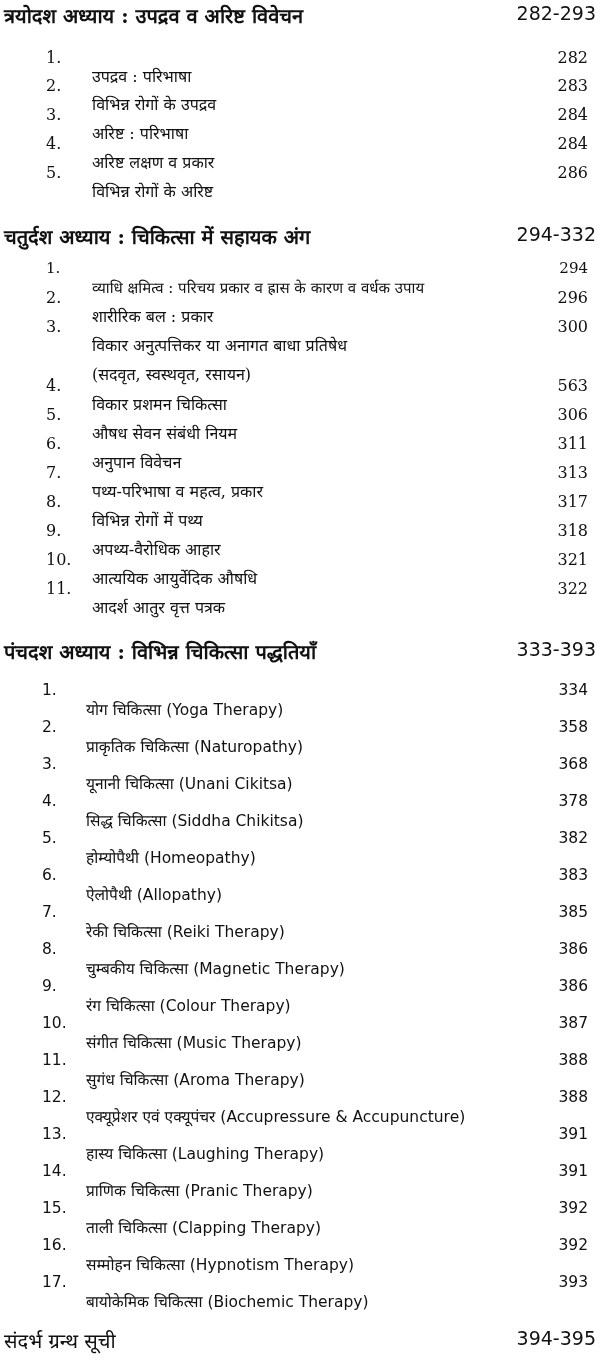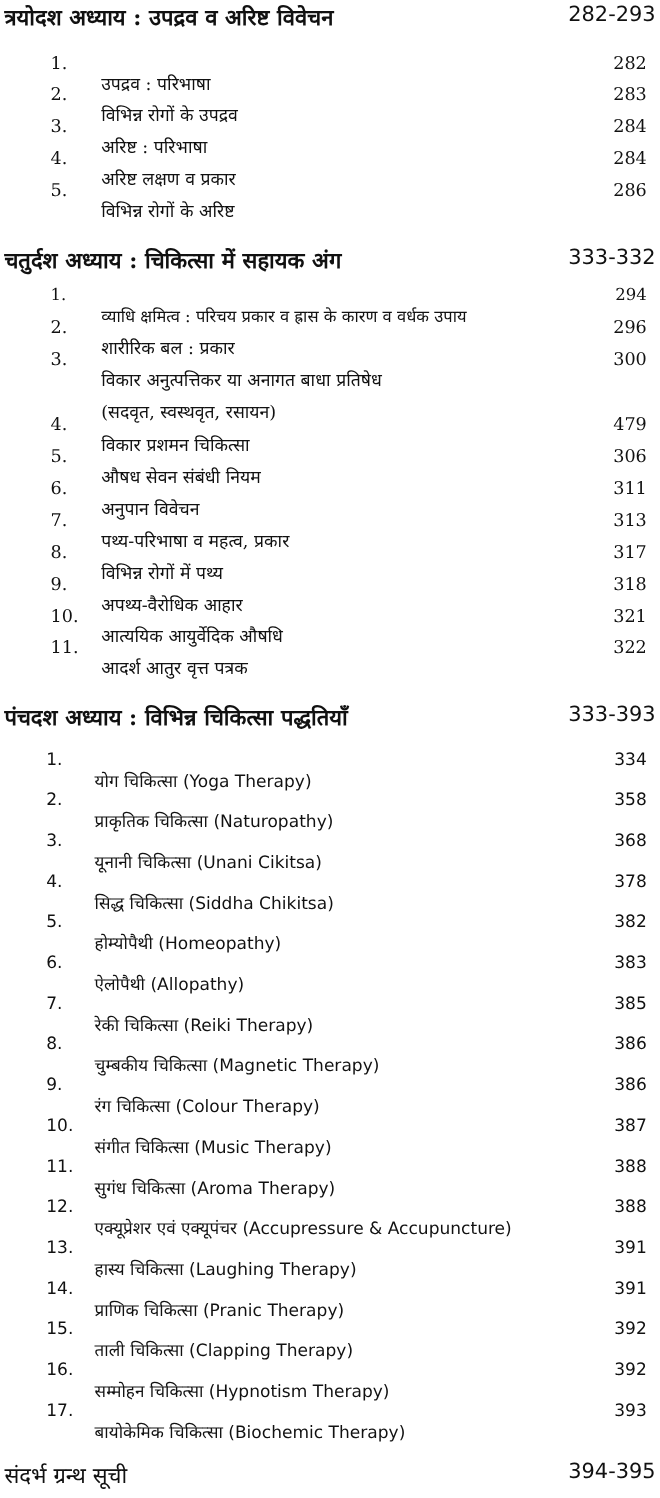--- a/index.html
+++ b/index.html
@@ -60,21 +60,21 @@
     <div class="row" style="top:160px;height:24px;">
       <span class="num">5.</span>
       <span class="title">विभिन्न रोगों के अरिष्ट</span>
       <span class="pg">286</span>
     </div>
   </section>
 
   <section class="sec2">
     <div class="chapter-head" style="top:223px;">
       <span>चतुर्दश अध्याय : चिकित्सा में सहायक अंग</span>
-      <span class="pages">333-332</span>
+      <span class="pages">294-332</span>
     </div>
     <div class="row" style="top:256px;height:24px;font-size:15px;">
       <span class="num">1.</span>
       <span class="title">व्याधि क्षमित्व : परिचय प्रकार व ह्रास के कारण व वर्धक उपाय</span>
       <span class="pg">294</span>
     </div>
     <div class="row" style="top:285px;height:24px;">
       <span class="num">2.</span>
       <span class="title">शारीरिक बल : प्रकार</span>
       <span class="pg">296</span>
@@ -83,21 +83,21 @@
       <span class="num">3.</span>
       <span class="title">विकार अनुत्पत्तिकर या अनागत बाधा प्रतिषेध</span>
       <span class="pg">300</span>
     </div>
     <div class="row" style="top:343px;height:24px;">
       <span class="title">(सदवृत, स्वस्थवृत, रसायन)</span>
     </div>
     <div class="row" style="top:373px;height:24px;">
       <span class="num">4.</span>
       <span class="title">विकार प्रशमन चिकित्सा</span>
-      <span class="pg">479</span>
+      <span class="pg">563</span>
     </div>
     <div class="row" style="top:402px;height:24px;">
       <span class="num">5.</span>
       <span class="title">औषध सेवन संबंधी नियम</span>
       <span class="pg">306</span>
     </div>
     <div class="row" style="top:431px;height:24px;">
       <span class="num">6.</span>
       <span class="title">अनुपान विवेचन</span>
       <span class="pg">311</span>

